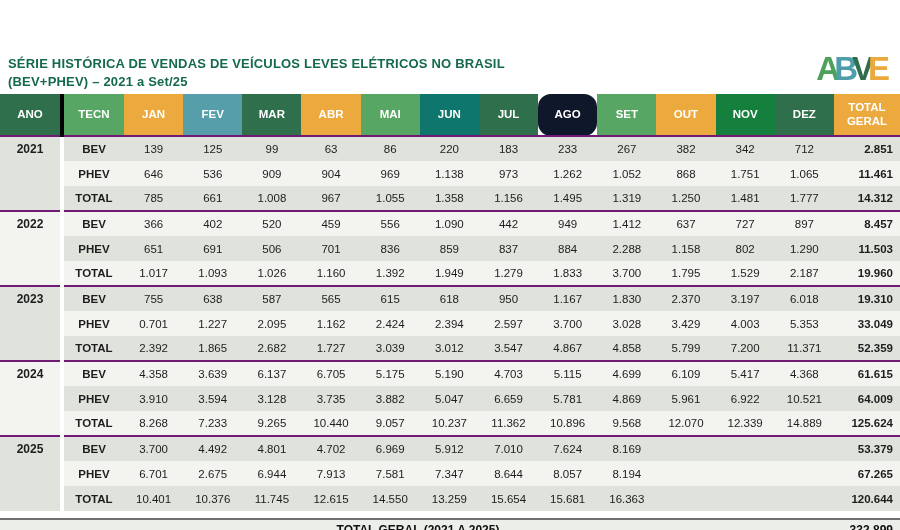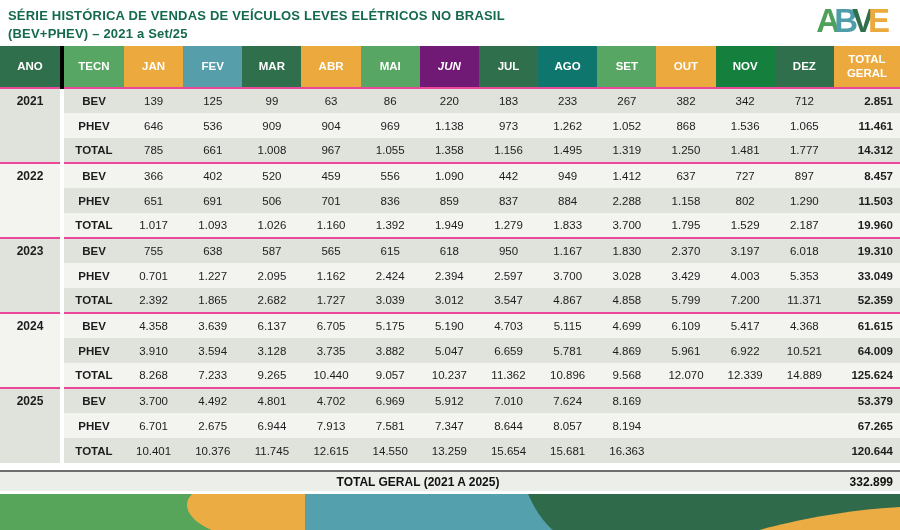--- a/index.html
+++ b/index.html
@@ -1,33 +1,33 @@
 <!DOCTYPE html>
 <html><head>
 <meta charset="utf-8">
 <style>
   * { margin:0; padding:0; box-sizing:border-box; }
   html,body { background:#fff; }
   body { font-family:"Liberation Sans", sans-serif; }
   .page { width:900px; height:530px; background:#ffffff; overflow:hidden; position:relative; }
 
   
-  .topbar { height:46px; display:flex; justify-content:space-between; align-items:flex-start; padding:7px 12px 0 8px; }
+  .topbar { height:46px; display:flex; justify-content:space-between; align-items:flex-start; padding:7px 12px 0 8px;margin-top:48px; }
   .title { color:#156A4D; font-weight:bold; font-size:13px; line-height:1.35; letter-spacing:.2px; }
   .logo { display:flex; font-weight:bold; font-size:33px; line-height:.95; letter-spacing:-2px; margin-top:-2px; }
   .logo span { margin-left:-4px; }
   .logo span:first-child { margin-left:0; }
 
   
   table { width:900px; table-layout:fixed; border-collapse:collapse; }
   col.c-ano { width:62px; } col.c-tecn { width:62px; } col.c-total { width:66px; }
   thead th { height:42px; color:#fff; font-size:11.5px; font-weight:bold; text-align:center;
              vertical-align:middle; line-height:1.15; padding:0 2px; }
   th.ano-col { border-right:4px solid #000000; }
-  tbody { border-top:2px solid #ec4899; }
+  tbody { border-top:2px solid #701a75; }
   td { height:25px; font-size:11.5px; text-align:center; color:#1d1d1d; vertical-align:middle; }
   tr.stripe-dark td { background:#DFE3DC; }
   tr.stripe-light td { background:#F3F4F0; }
   td.tecn-cell { font-weight:bold; }
   td.total-cell { font-weight:bold; text-align:right; padding-right:7px; }
   td.year-cell { background:#E6E8E4; border-right:4px solid #fff; vertical-align:top;
                  font-weight:bold; font-size:12px; padding-top:5px; }
 
   
   .footer-row { height:21px; background:#ECEEE9; border-top:2px solid #6e6e6e; position:relative;
@@ -77,23 +77,23 @@
     </colgroup>
     <thead>
       <tr id="header-row">
           <th class="ano-col" style="background: rgb(47, 111, 76);">ANO</th>
           <th style="background: rgb(88, 166, 99);">TECN</th>
           <th style="background: rgb(235, 169, 62);">JAN</th>
           <th style="background: rgb(87, 158, 171);">FEV</th>
           <th style="background: rgb(47, 111, 76);">MAR</th>
           <th style="background: rgb(235, 169, 62); margin-left: 42px;">ABR</th>
           <th style="background: rgb(88, 166, 99);">MAI</th>
-          <th style="background: #701a75; font-style: italic;">JUN</th>
+          <th style="background: #0f766e;">JUN</th>
           <th style="background: rgb(47, 111, 76);">JUL</th>
-          <th style="background: #0f766e;">AGO</th>
+          <th style="background: #0f172a; border-radius: 13px;">AGO</th>
           <th style="background: rgb(88, 166, 99);">SET</th>
           <th style="background: rgb(235, 169, 62);">OUT</th>
           <th style="background: #15803d;">NOV</th>
           <th style="background: rgb(47, 111, 76);">DEZ</th>
           <th style="background: rgb(235, 169, 62);">TOTAL GERAL</th>
         </tr>
     </thead>
   <tbody>
         <tr class="stripe-dark">
           <td rowspan="3" class="year-cell">2021</td>
@@ -117,21 +117,21 @@
           <td>646</td>
           <td>536</td>
           <td>909</td>
           <td>904</td>
           <td>969</td>
           <td>1.138</td>
           <td>973</td>
           <td>1.262</td>
           <td>1.052</td>
           <td>868</td>
-          <td>1.536</td>
+          <td>1.751</td>
           <td>1.065</td>
           <td class="total-cell">11.461</td>
         </tr>
         <tr class="stripe-dark">
           <td class="tecn-cell">TOTAL</td>
           <td>785</td>
           <td>661</td>
           <td>1.008</td>
           <td>967</td>
           <td>1.055</td>

